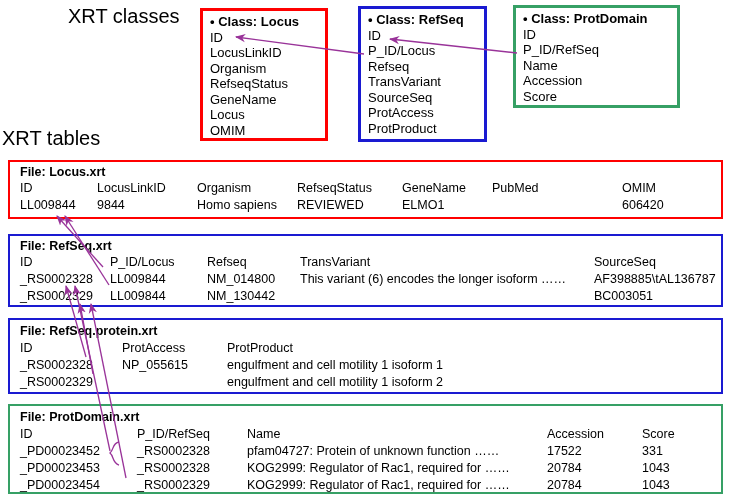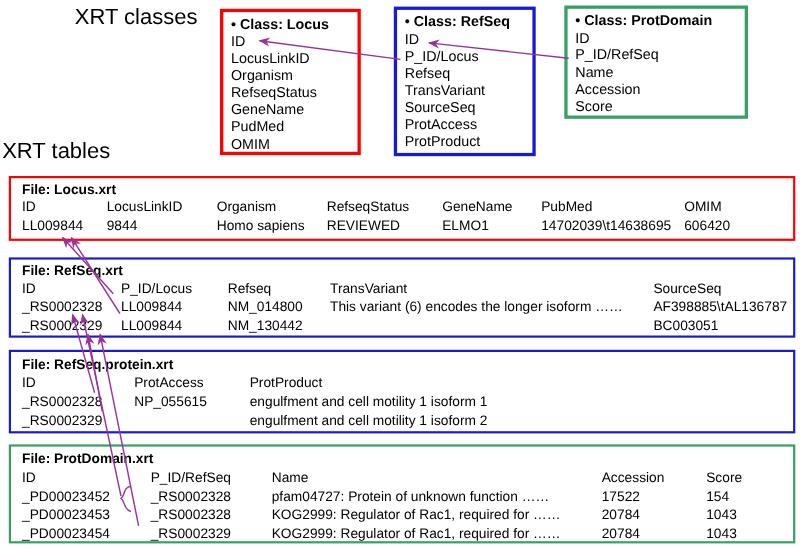--- a/index.html
+++ b/index.html
@@ -42,21 +42,21 @@
   <div class="seclabel" style="left:2px;  top:127px;">XRT tables</div>
   <div class="seclabel" style="left:68px; top:5px;">XRT classes</div>
 
   <div class="cbox red" style="left:200px; top:8px; width:128px; height:133px;">
     <div class="ctitle">• Class: Locus</div>
     <div>ID</div>
     <div>LocusLinkID</div>
     <div>Organism</div>
     <div>RefseqStatus</div>
     <div>GeneName</div>
-    <div>PudMed</div>
+    <div>Locus</div>
     <div>OMIM</div>
   </div>
 
   <div class="cbox blue" style="left:358px; top:6px; width:129px; height:136px;">
     <div class="ctitle">• Class: RefSeq</div>
     <div>ID</div>
     <div>P_ID/Locus</div>
     <div>Refseq</div>
     <div>TransVariant</div>
     <div>SourceSeq</div>
@@ -83,21 +83,20 @@
       <span style="left:392px;">GeneName</span>
       <span style="left:482px;">PubMed</span>
       <span style="left:612px;">OMIM</span>
     </div>
     <div class="trow" style="top:36px;">
       <span style="left:10px;">LL009844</span>
       <span style="left:87px;">9844</span>
       <span style="left:187px;">Homo sapiens</span>
       <span style="left:287px;">REVIEWED</span>
       <span style="left:392px;">ELMO1</span>
-      <span style="left:482px;">14702039\t14638695</span>
       <span style="left:612px;">606420</span>
     </div>
   </div>
 
   <div class="tbox blue" style="left:8px; top:234px; width:715px; height:73px;">
     <div class="tfile" style="top:3px;">File: RefSeq.xrt</div>
     <div class="trow" style="top:19px;">
       <span style="left:10px;">ID</span>
       <span style="left:100px;">P_ID/Locus</span>
       <span style="left:197px;">Refseq</span>
@@ -145,21 +144,21 @@
       <span style="left:127px;">P_ID/RefSeq</span>
       <span style="left:237px;">Name</span>
       <span style="left:537px;">Accession</span>
       <span style="left:632px;">Score</span>
     </div>
     <div class="trow" style="top:38px;">
       <span style="left:10px;">_PD00023452</span>
       <span style="left:127px;">_RS0002328</span>
       <span style="left:237px;">pfam04727: Protein of unknown function ……</span>
       <span style="left:537px;">17522</span>
-      <span style="left:632px;">154</span>
+      <span style="left:632px;">331</span>
     </div>
     <div class="trow" style="top:55px;">
       <span style="left:10px;">_PD00023453</span>
       <span style="left:127px;">_RS0002328</span>
       <span style="left:237px;">KOG2999: Regulator of Rac1, required for ……</span>
       <span style="left:537px;">20784</span>
       <span style="left:632px;">1043</span>
     </div>
     <div class="trow" style="top:72px;">
       <span style="left:10px;">_PD00023454</span>

